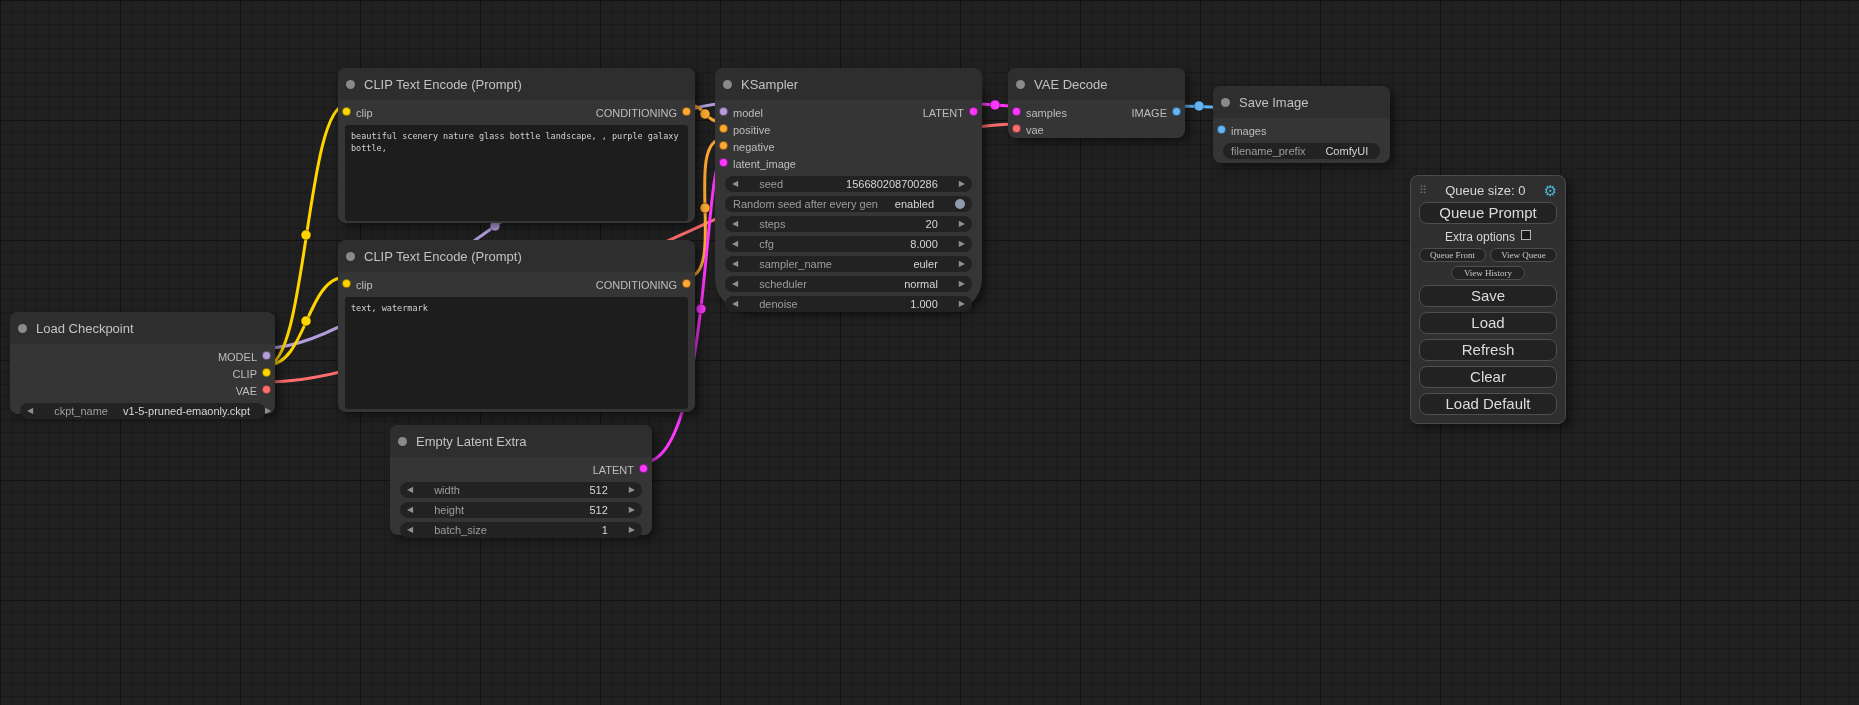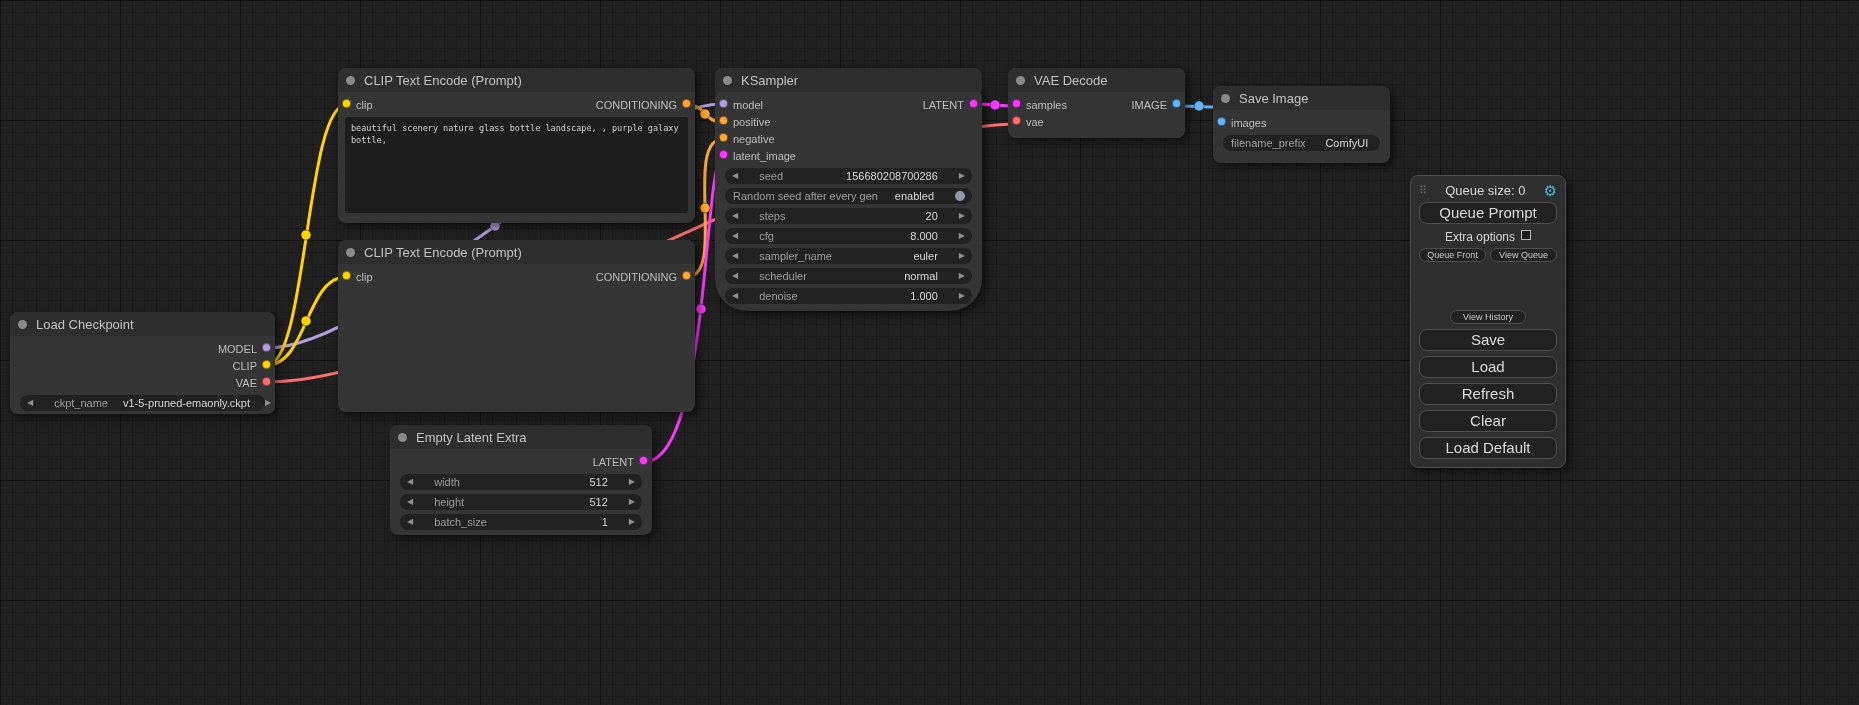--- a/index.html
+++ b/index.html
@@ -16,21 +16,21 @@
     background-size: 120px 120px, 120px 120px, 12px 12px, 12px 12px;
   }
   #wires { position:absolute; left:0; top:0; z-index:1; }
   .node {
     position:absolute; z-index:2;
     background:#353535; border-radius:8px;
     box-shadow:4px 4px 10px rgba(0,0,0,.5);
     color:#b8b8b8;
   }
   .node-header {
-    height:24px; display:flex; align-items:center; padding:8px 8px;
+    height:24px; display:flex; align-items:center; padding:16px 8px;
     background:#2e2e2e; border-radius:8px 8px 0 0;
   }
   .collapse-dot { width:9px; height:9px; border-radius:50%; background:#8a8a8a; flex:none; }
   .node-title { margin-left:9px; font-size:13px; color:#c2c2c2; white-space:nowrap; }
   .rows { padding-top:4px; }
   .slot-row {
     height:17px; display:flex; align-items:center; justify-content:space-between;
     padding:0 4px; font-size:11px; color:#bdbdbd;
   }
   .slot-row.out-only { justify-content:flex-end; }
@@ -74,24 +74,24 @@
   .q-btn.gap-above { }
   .extra-row {
     display:flex; justify-content:center; gap:6px;
     margin-top:6px; font-size:12px; color:#d8d8d8; height:14px;
   }
   .checkbox { width:10px; height:10px; border:1px solid #b5b5b5; background:#1b1b1b; display:inline-block; cursor:pointer; }
   .pill-row { display:flex; gap:4px; margin-top:4px; }
   .pill-row.center { justify-content:center; }
   .q-pill {
     flex:1; background:#222; border:1px solid #4e4e4e; border-radius:8px;
-    color:#c9c9c9; font-size:9px; font-family:Liberation Sans, sans-serif;
+    color:#c9c9c9; font-size:9px; font-family:Liberation Serif, serif;
     padding:1px 4px; cursor:pointer; white-space:nowrap;
   }
-  .pill-row.center .q-pill { flex:0 0 auto; padding:1px 12px;margin-top:44px; }
+  .pill-row.center .q-pill { flex:0 0 auto; padding:1px 12px; }
 </style>
 </head>
 <body>
 
 <svg id="wires" width="1859" height="705">
   <g fill="none" stroke-width="3" stroke-linecap="round">
     <path d="M 267 348 C 382 348, 608 104, 723 104" stroke="#B39DDB"></path>
     <path d="M 267 365 C 307 365, 306 105, 346 105" stroke="#FFD500"></path>
     <path d="M 267 365 C 307 365, 306 277, 346 277" stroke="#FFD500"></path>
     <path d="M 267 382 C 455 382, 828 124, 1016 124" stroke="#FF6E6E"></path>
@@ -176,20 +176,21 @@
     <div class="slot-row">
       <span class="slot">
         <span class="dot" style="background: rgb(255, 213, 0);"></span>
         <span>clip</span>
       </span>
       <span class="slot">
         <span>CONDITIONING</span>
         <span class="dot" style="background: rgb(255, 169, 49);"></span>
       </span>
     </div>
+    <textarea class="prompt-box" style="height: 112px;" spellcheck="false">text, watermark</textarea>
   </div>
 </div>
 
 <div class="node" style="left:390px; top:425px; width:262px; height:110px;">
   <div class="node-header">
     <span class="collapse-dot"></span>
     <span class="node-title">Empty Latent Extra</span>
   </div>
   <div class="rows">
     <div class="slot-row out-only">

